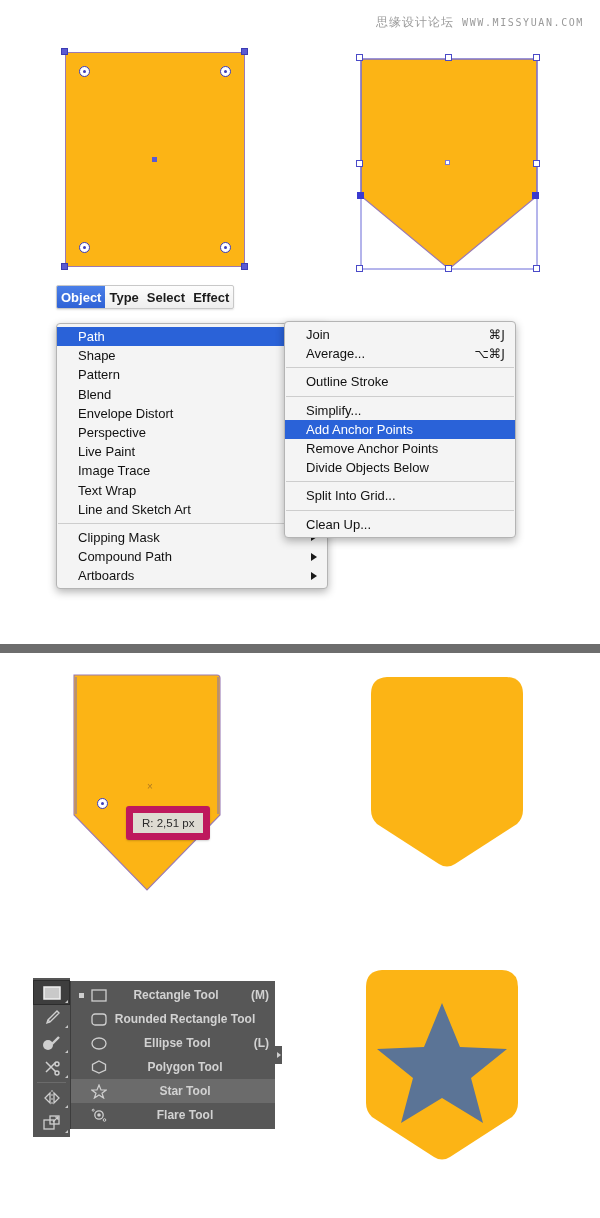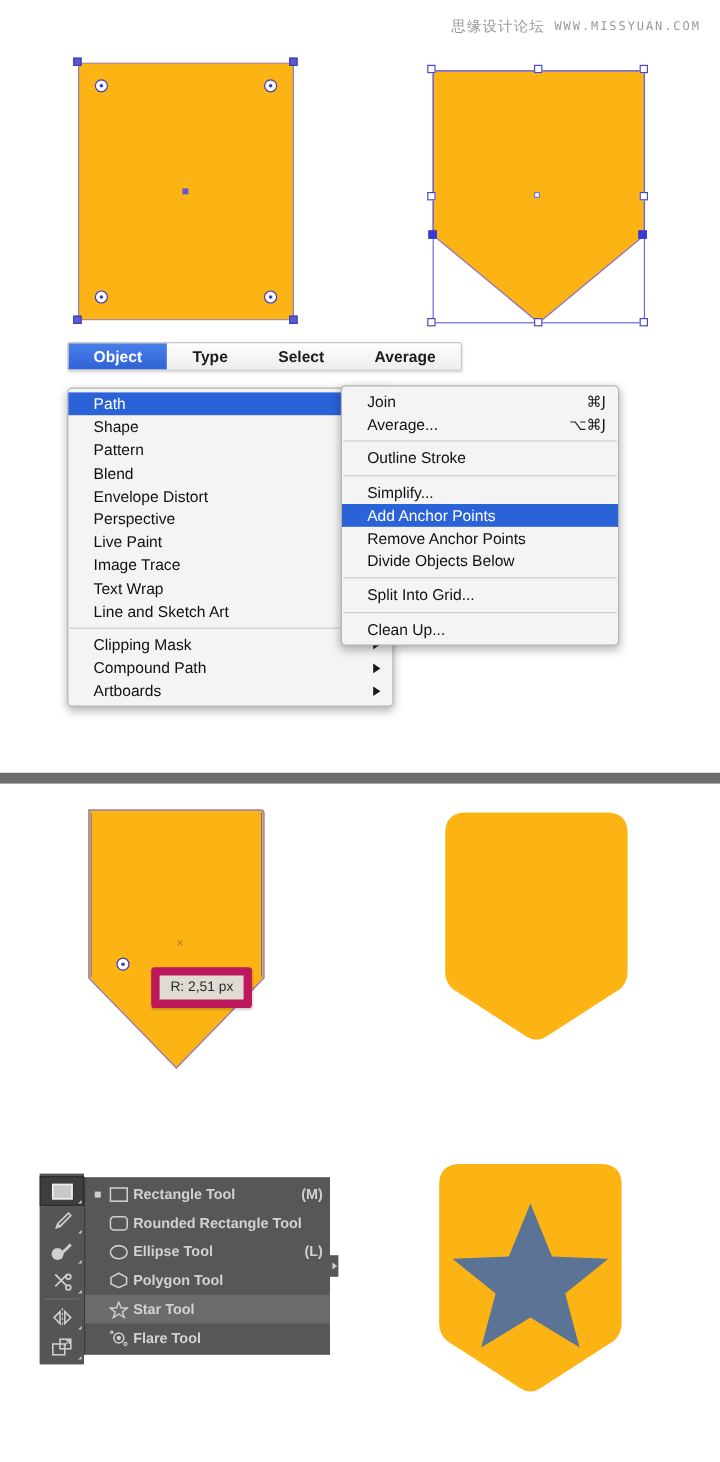--- a/index.html
+++ b/index.html
@@ -67,21 +67,21 @@
     display: flex; align-items: stretch;
     height: 24px;
     background: linear-gradient(#fdfdfd, #eeeeee);
     border: 1px solid #c8c8c8;
     border-radius: 2px;
     box-shadow: 0 1px 2px rgba(0,0,0,.12);
     overflow: hidden;
   }
   .menubar .mb-item {
     display: flex; align-items: center;
-    padding: 0 21px;
+    padding: 0 4px;
     font-size: 13px; color: #1c1c1c;
     font-weight: bold;
     white-space: nowrap;
     text-align: right;
   }
   .menubar .mb-item.active {
     background: linear-gradient(#4a7fe8, #2f62d6);
     color: #fff;
   }
 
@@ -155,20 +155,21 @@
     width: 205px;
   }
   .flyout-row {
     display: flex; align-items: center;
     height: 24px;
     padding: 0 6px 0 4px;
     color: #d2d2d2;
     font-size: 12px;
     font-weight: bold;
     white-space: nowrap;
+    text-align: center;
   }
   .flyout-row.sel { background: #6b6b6b; }
   .flyout-row .mark {
     width: 12px; display: flex; align-items: center; justify-content: center;
   }
   .flyout-row .mark i {
     display: block; width: 5px; height: 5px; background: #cfcfcf;
   }
   .flyout-row .ficon {
     width: 24px; display: flex; align-items: center; justify-content: center;
@@ -241,21 +242,21 @@
     <div class="mb-item active">
       <span>Object</span>
     </div>
     <div class="mb-item">
       <span>Type</span>
     </div>
     <div class="mb-item">
       <span>Select</span>
     </div>
     <div class="mb-item">
-      <span>Average</span>
+      <span>Effect</span>
     </div>
   </div>
 
   <div class="menu" style="left:56px; top:323px; width:272px;">
     <div class="menu-item hl">
       <span class="mi-label">Path</span>
       <span class="arrow"></span>
     </div>
     <div class="menu-item">
       <span class="mi-label">Shape</span>

